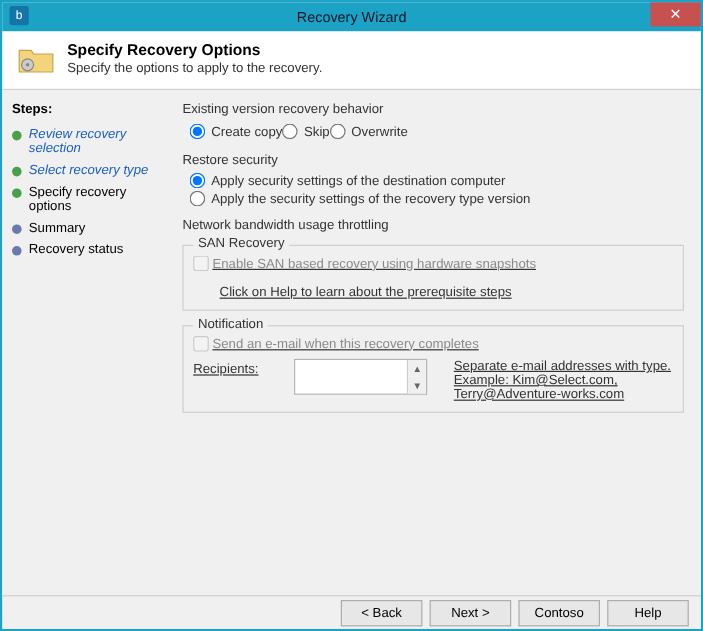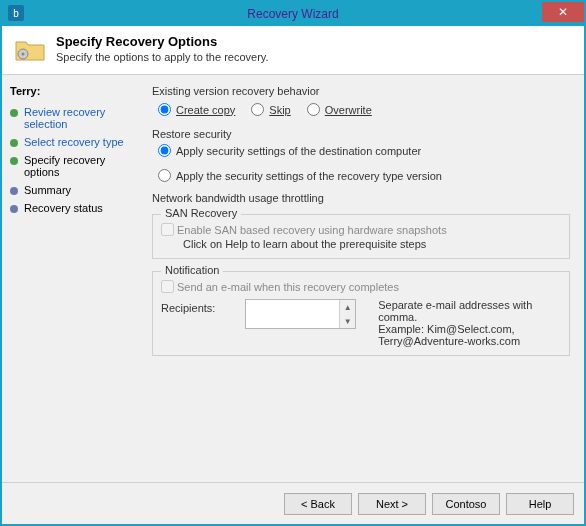--- a/index.html
+++ b/index.html
@@ -35,21 +35,21 @@
   width: 16px;
   height: 16px;
   background: #1575a8;
   border-radius: 2px;
   display: flex;
   align-items: center;
   justify-content: center;
   color: #fff;
   font-size: 10px;
 }
-.titlebar-title { font-size: 12px; color: #4c1d95; }
+.titlebar-title { font-size: 12px; color: #0f172a; }
 .close-btn {
   position: absolute;
   right: 0;
   top: 0;
   width: 42px;
   height: 20px;
   background: #c75050;
   color: #fff;
   display: flex;
   align-items: center;
@@ -96,68 +96,69 @@
 .step-bullet {
   width: 8px;
   height: 8px;
   border-radius: 50%;
   margin-top: 3px;
   flex-shrink: 0;
 }
 .step.done .step-bullet { background: #4aa04a; }
 .step.current .step-bullet { background: #4aa04a; }
 .step.future .step-bullet { background: #6a7ab0; }
-.step.done .step-label, .step.link .step-label { color: #1a5ec4; cursor: pointer; }
+.step.done .step-label, .step.link .step-label { color: #1a5ec4; cursor: pointer; font-style: italic; }
 .step.current .step-label { color: #000; }
 .step.future .step-label { color: #000; }
 
 .main {
   flex: 1;
   padding: 10px 14px 10px 8px;
   background: #f0f0f0;
   font-size: 11px;
   color: #333;
 }
 .section { margin-bottom: 10px; }
 .section-title { font-size: 11px; color: #333; margin-bottom: 4px; }
-.radio-row { display: flex; gap: 16px; padding: 2px 6px; text-decoration: underline; }
-.radio-col { display: flex; flex-direction: column; gap: 12px; padding: 0 6px; }
+.radio-row { display: flex; padding: 2px 6px; }
+.radio-col { display: flex; flex-direction: column; gap: 2px; padding: 0 6px; }
 .radio-item { display: flex; align-items: center; gap: 5px; }
 .radio-item input { margin: 0; }
 
 .status-box {
   background: #f7f9fd;
   border: 1px solid #dde4f0;
   padding: 3px 6px;
   display: flex;
   justify-content: space-between;
   align-items: center;
 }
 .modify-link { color: #1a3ec4; text-decoration: underline; cursor: pointer; }
 
 .group {
   border: 1px solid #cfcfcf;
   border-top: 1px solid #cfcfcf;
   padding: 6px 8px 8px 8px;
   margin-top: 4px;
   position: relative;
+  text-decoration: underline;
 }
 .group-title {
   position: absolute;
   top: -8px;
   left: 8px;
   background: #f0f0f0;
   padding: 0 4px;
   font-size: 11px;
   color: #333;
 }
 .check-item { display: flex; align-items: center; gap: 3px; padding: 2px 0; }
 .check-item input { margin: 0; }
 .check-item.disabled { color: #8a8a8a; }
-.sub-text { color: #333; padding-left: 22px; margin-top: 0; }
+.sub-text { color: #333; padding-left: 22px; margin-top: 10px; }
 
 .recipients-row { display: flex; align-items: flex-start; gap: 22px; margin-top: 4px; }
 .recipients-label { min-width: 62px; color: #333; padding-top: 3px; }
 .recipients-box {
   width: 170px;
   height: 30px;
   background: #fff;
   border: 1px solid #b5b5b5;
   position: relative;
 }
@@ -176,21 +177,21 @@
   background: #efefef;
   display: flex;
   align-items: center;
   justify-content: center;
   font-size: 8px;
   color: #666;
 }
 .recipients-hint { font-size: 11px; color: #333; }
 
 .footer {
-  height: 42px;
+  height: 28px;
   border-top: 1px solid #cfcfcf;
   display: flex;
   align-items: center;
   justify-content: flex-end;
   padding: 0 10px;
   gap: 6px;
   background: #f0f0f0;
 }
 .btn {
   min-width: 68px;
@@ -224,21 +225,21 @@
       </svg>
     </div>
     <div class="header-text">
       <h2>Specify Recovery Options</h2>
       <p>Specify the options to apply to the recovery.</p>
     </div>
   </div>
 
   <div class="body">
     <div class="sidebar">
-      <div class="sidebar-title">Terry:</div>
+      <div class="sidebar-title">Steps:</div>
       <div class="step done link">
         <div class="step-bullet"></div>
         <div class="step-label">Review recovery selection</div>
       </div>
       <div class="step done link">
         <div class="step-bullet"></div>
         <div class="step-label">Select recovery type</div>
       </div>
       <div class="step current">
         <div class="step-bullet"></div>
@@ -308,21 +309,21 @@
         </label>
         <div class="recipients-row">
           <div class="recipients-label">Recipients:</div>
           <div class="recipients-box">
             <div class="recipients-scroll">
               <div class="scroll-btn">▲</div>
               <div class="scroll-btn">▼</div>
             </div>
           </div>
           <div class="recipients-hint">
-            <div>Separate e-mail addresses with comma.</div>
+            <div>Separate e-mail addresses with type.</div>
             <div>Example: Kim@Select.com, Terry@Adventure-works.com</div>
           </div>
         </div>
       </div>
     </div>
   </div>
 
   <div class="footer">
     <button class="btn">&lt; Back</button>
     <button class="btn">Next &gt;</button>

